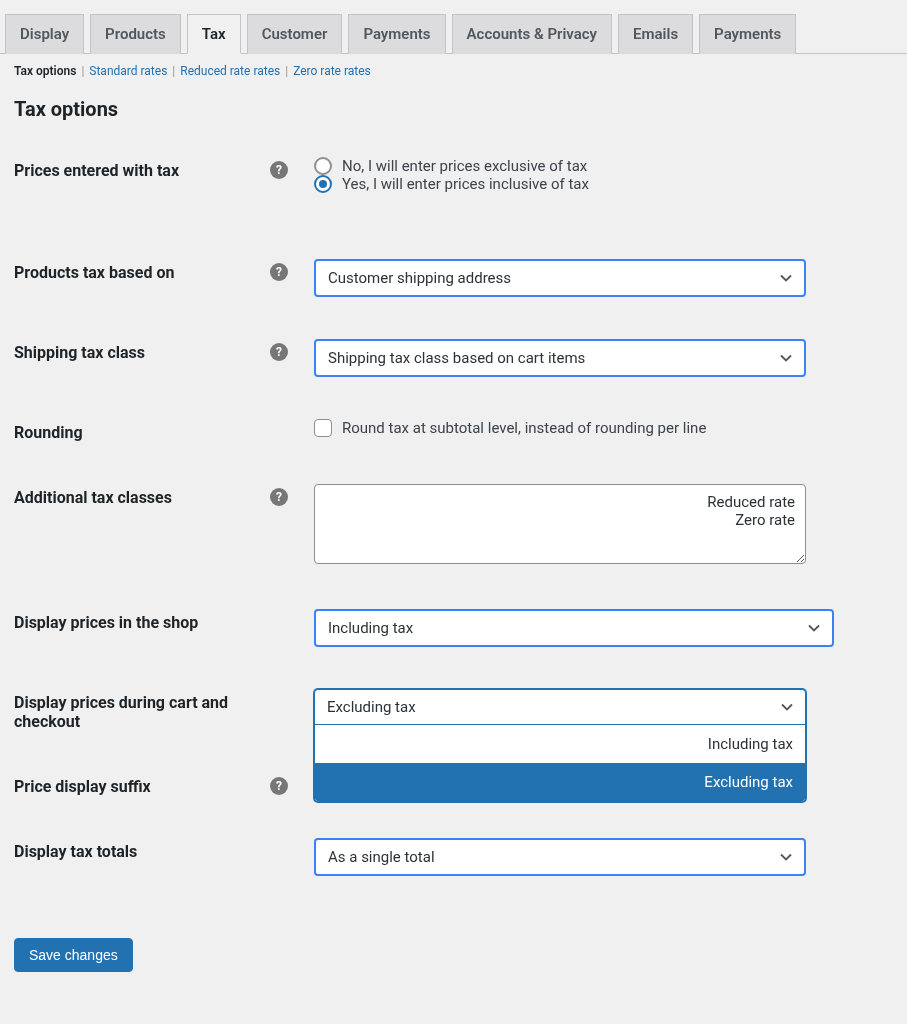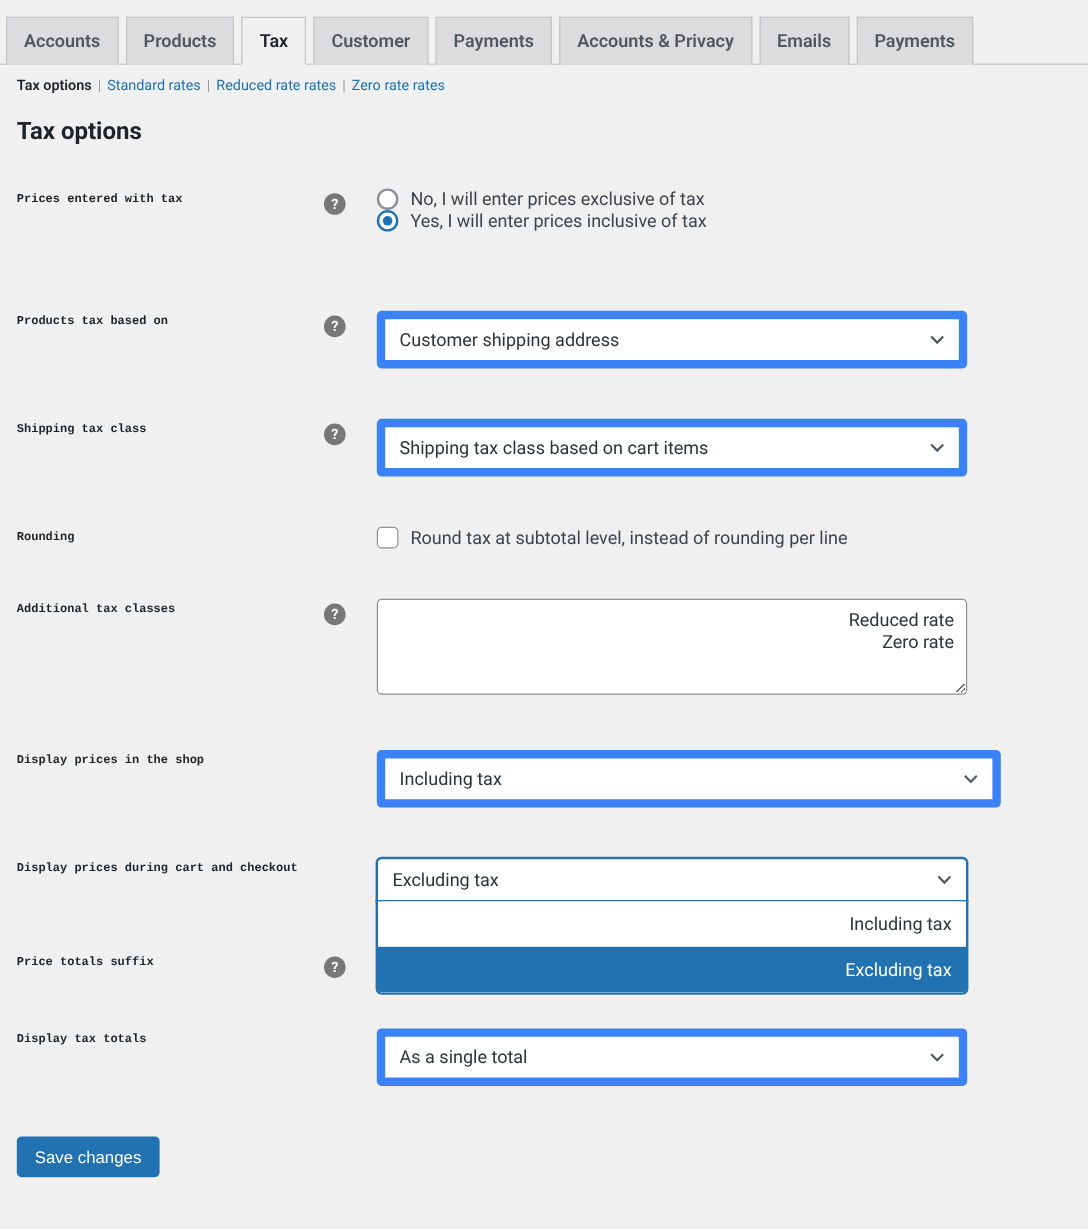--- a/index.html
+++ b/index.html
@@ -49,23 +49,22 @@
   }
   .form-row {
     display: flex;
     align-items: flex-start;
     margin-bottom: 42px;
   }
   .form-row .label-col {
     width: 256px;
     flex-shrink: 0;
     font-weight: 700;
-    font-size: 10px;
+    font-size: 16px;
     padding-top: 4px;
-    font-family: Liberation Mono, monospace;
   }
   .form-row .help-col {
     width: 44px;
     flex-shrink: 0;
     padding-top: 4px;
   }
   .help-icon {
     width: 18px;
     height: 18px;
     border-radius: 50%;
@@ -109,21 +108,21 @@
     border-radius: 50%;
     background: #2271b1;
   }
   .select-wrap {
     position: relative;
     text-align: right;
   }
   .select {
     width: 100%;
     background: #fff;
-    border: 7px solid #3b82f6;
+    border: 2px solid #3b82f6;
     border-radius: 4px;
     padding: 8px 12px;
     font-size: 15px;
     color: #2c3338;
     cursor: pointer;
     display: flex;
     align-items: center;
     justify-content: space-between;
   }
   .select.open {
@@ -188,30 +187,31 @@
     color: #fff;
   }
   .save-btn {
     background: #2271b1;
     color: #fff;
     border: 1px solid #2271b1;
     border-radius: 4px;
     padding: 8px 14px;
     font-size: 14px;
     cursor: pointer;
+    margin-top: 20px;
   }
 </style>
 </head>
 <body>
 
 
 
 
 <div class="tabs">
-  <div class="tab">Accounts</div>
+  <div class="tab">Display</div>
   <div class="tab">Products</div>
   <div class="tab active">Tax</div>
   <div class="tab">Customer</div>
   <div class="tab">Payments</div>
   <div class="tab">Accounts &amp; Privacy</div>
   <div class="tab">Emails</div>
   <div class="tab">Payments</div>
 </div>
 
 
@@ -330,21 +330,21 @@
       <div class="dropdown-panel">
         <div class="dropdown-option">Including tax</div>
         <div class="dropdown-option highlight">Excluding tax</div>
       </div>
     </div>
   </div>
 </div>
 
 
 <div class="form-row">
-  <div class="label-col">Price totals suffix</div>
+  <div class="label-col">Price display suffix</div>
   <div class="help-col"><span class="help-icon">?</span></div>
   <div class="input-col"></div>
 </div>
 
 
 <div class="form-row">
   <div class="label-col">Display tax totals</div>
   <div class="help-col"></div>
   <div class="input-col">
     <div class="select">

